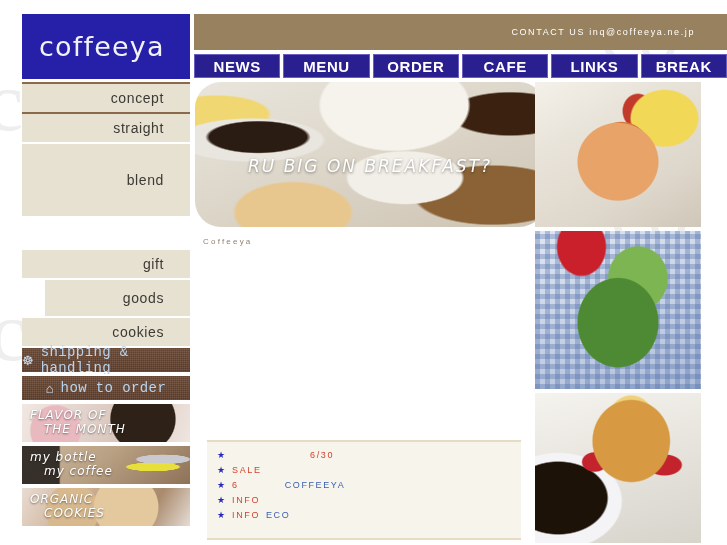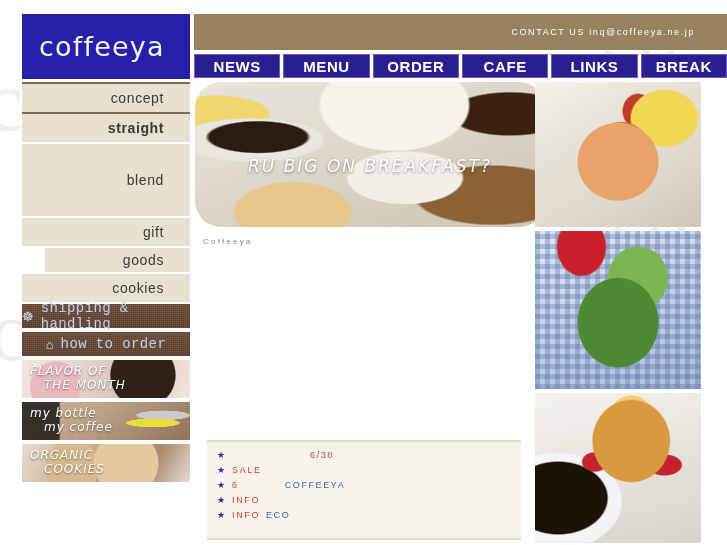--- a/index.html
+++ b/index.html
@@ -263,27 +263,27 @@
       <div class="nav-item">ORDER</div>
       <div class="nav-item">CAFE</div>
       <div class="nav-item">LINKS</div>
       <div class="nav-item">BREAK</div>
     </div>
 
   <div id="sidebar">
       <div class="side-sep"></div>
       <div class="side-item" style="height: 28px;">concept</div>
       <div class="side-sep"></div>
-      <div class="side-item" style="height: 28px; font-weight: bold;">straight</div>
+      <div class="side-item" style="height: 28px;">straight</div>
       <div class="side-gap"></div>
       <div class="side-item" style="height: 72px;">blend</div>
       <div class="side-gap"></div>
-      <div class="side-item" style="height: 28px;">gift</div>
+      <div class="side-item" style="height: 28px; margin-top: 32px;">gift</div>
       <div class="side-gap"></div>
-      <div class="side-item" style="height: 24px; margin-left: 23px;">goods</div>
+      <div class="side-item" style="height: 36px; margin-left: 23px;">goods</div>
       <div class="side-gap"></div>
       <div class="side-item" style="height: 28px;">cookies</div>
       <div class="brown-btn">
         <span class="btn-ico">☸</span>
         <span class="btn-label">shipping &amp; handling</span>
       </div>
       <div class="brown-btn">
         <span class="btn-ico">⌂</span>
         <span class="btn-label">how to order</span>
       </div>

